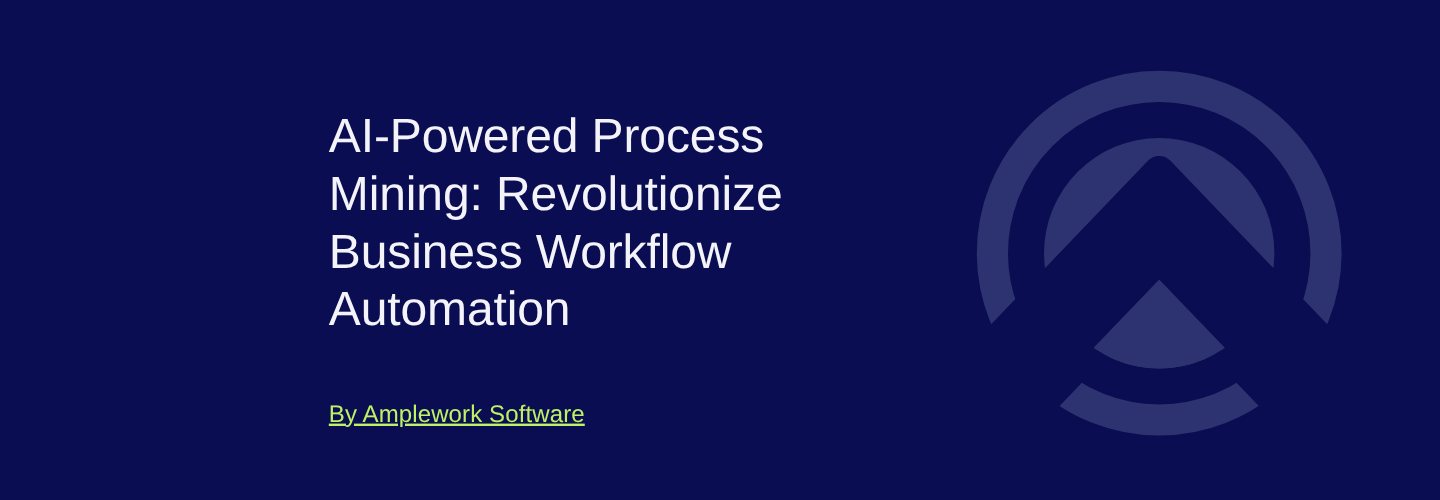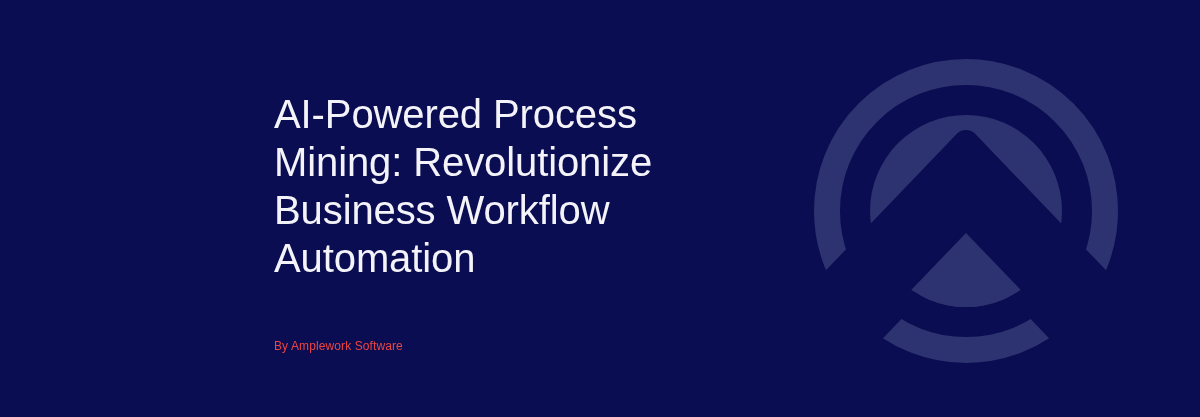--- a/index.html
+++ b/index.html
@@ -60,25 +60,26 @@
     letter-spacing: -0.1px;
     color: #f3f3f9;
     white-space: pre-line;
   }
 
   .byline {
     position: absolute;
     top: 335px;
     left: 0;
     margin: 0;
-    font-size: 12px;
+    font-size: 20px;
     line-height: 22px;
     font-weight: 400;
     letter-spacing: 0.1px;
-    color: #ef4444;
+    color: #bef264;
+    text-decoration: underline;
   }
 </style>
 </head>
 <body>
 
 <div class="banner">
 
   <div class="brand-mark">
     <svg viewBox="0 0 320 328" xmlns="http://www.w3.org/2000/svg" aria-hidden="true">
       <defs>

